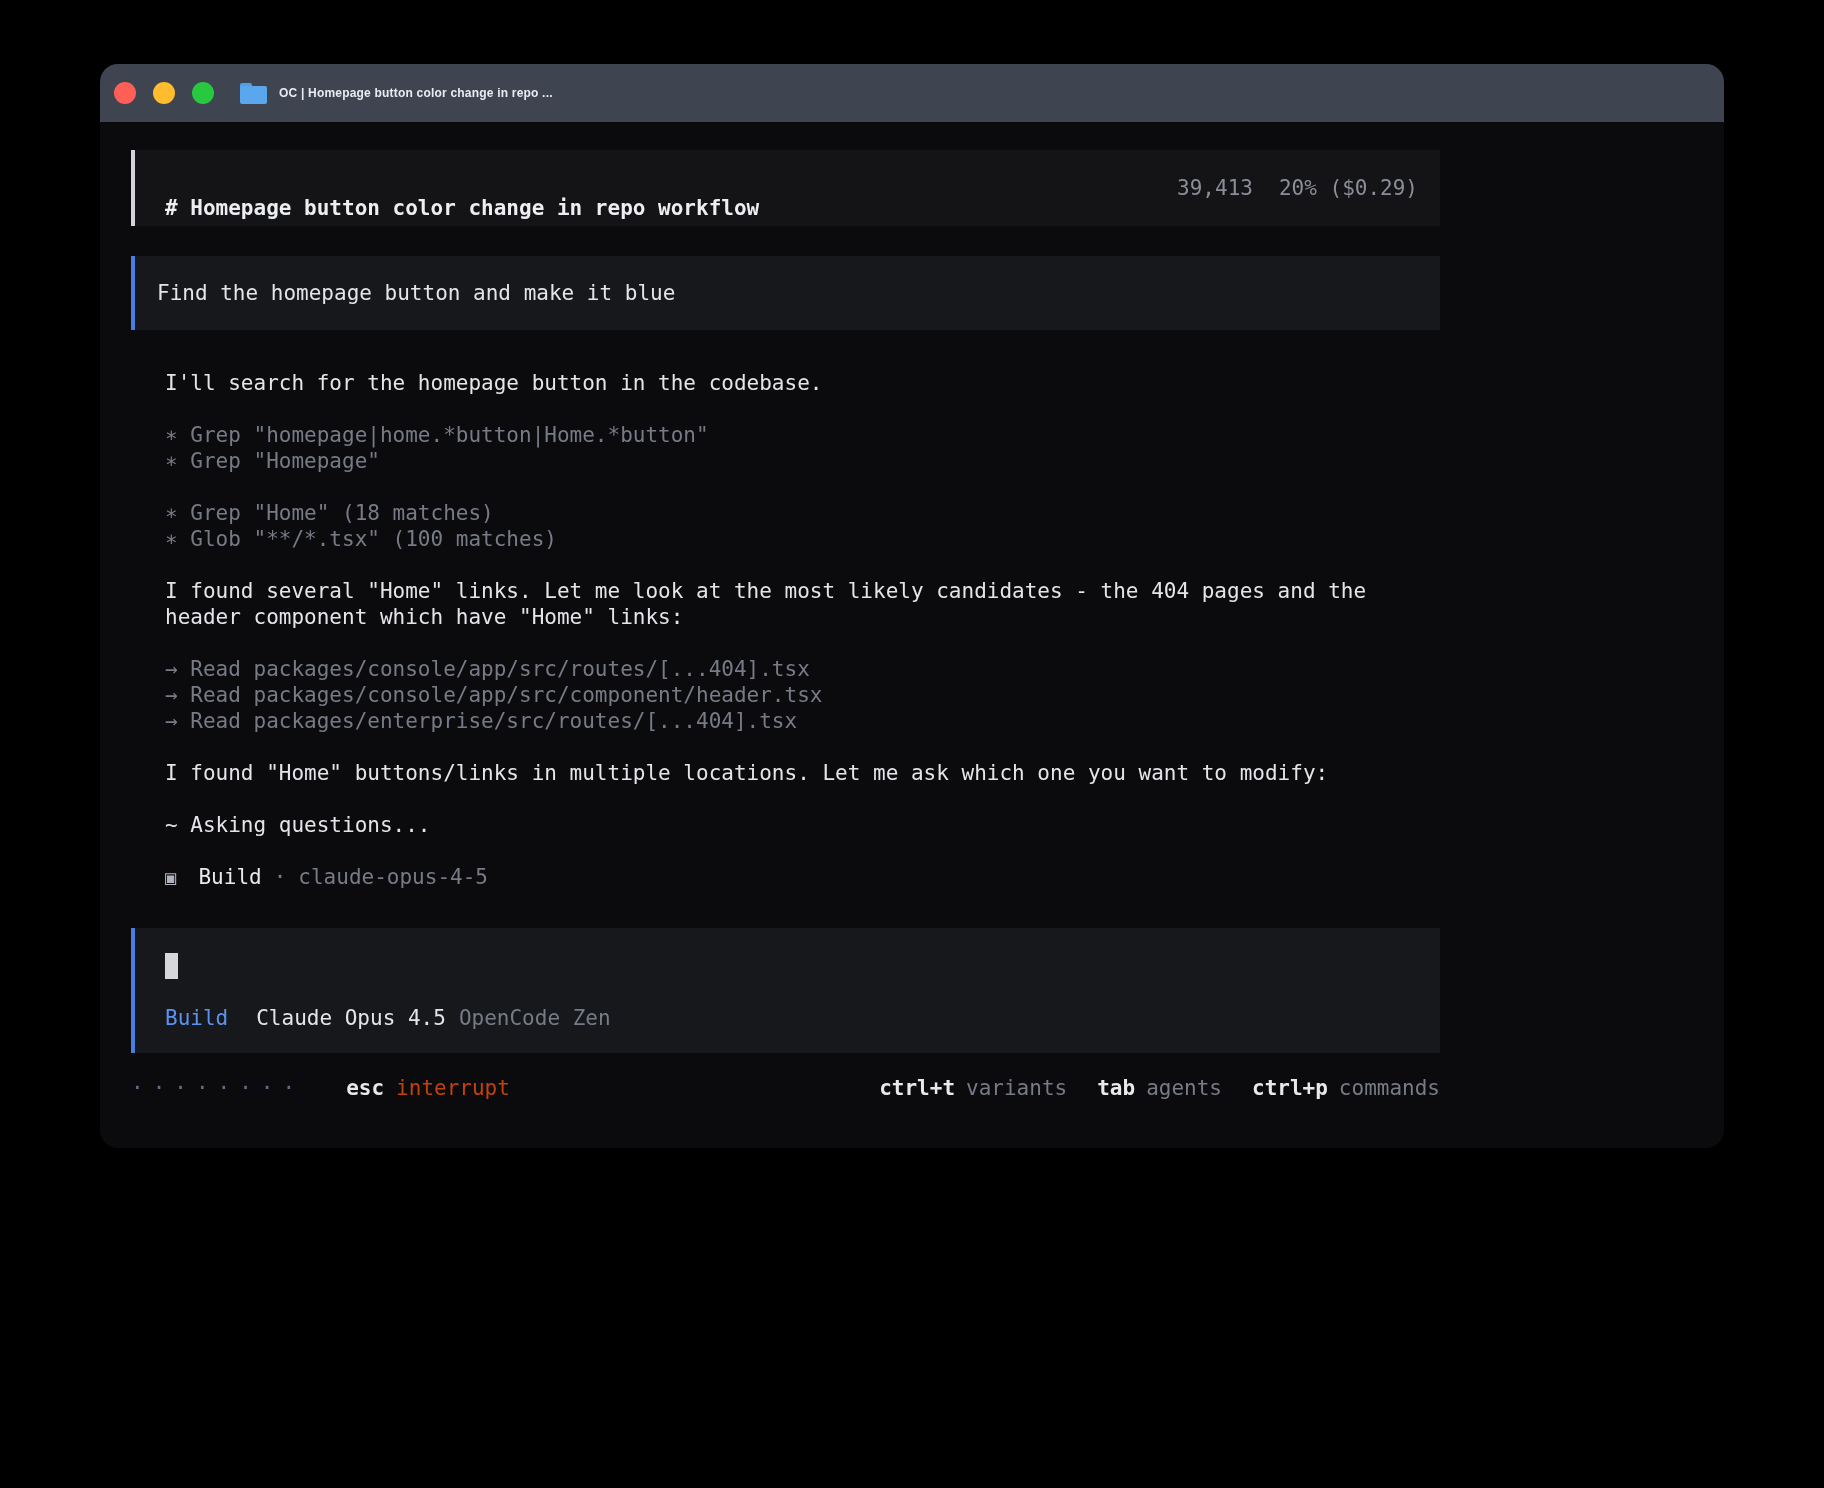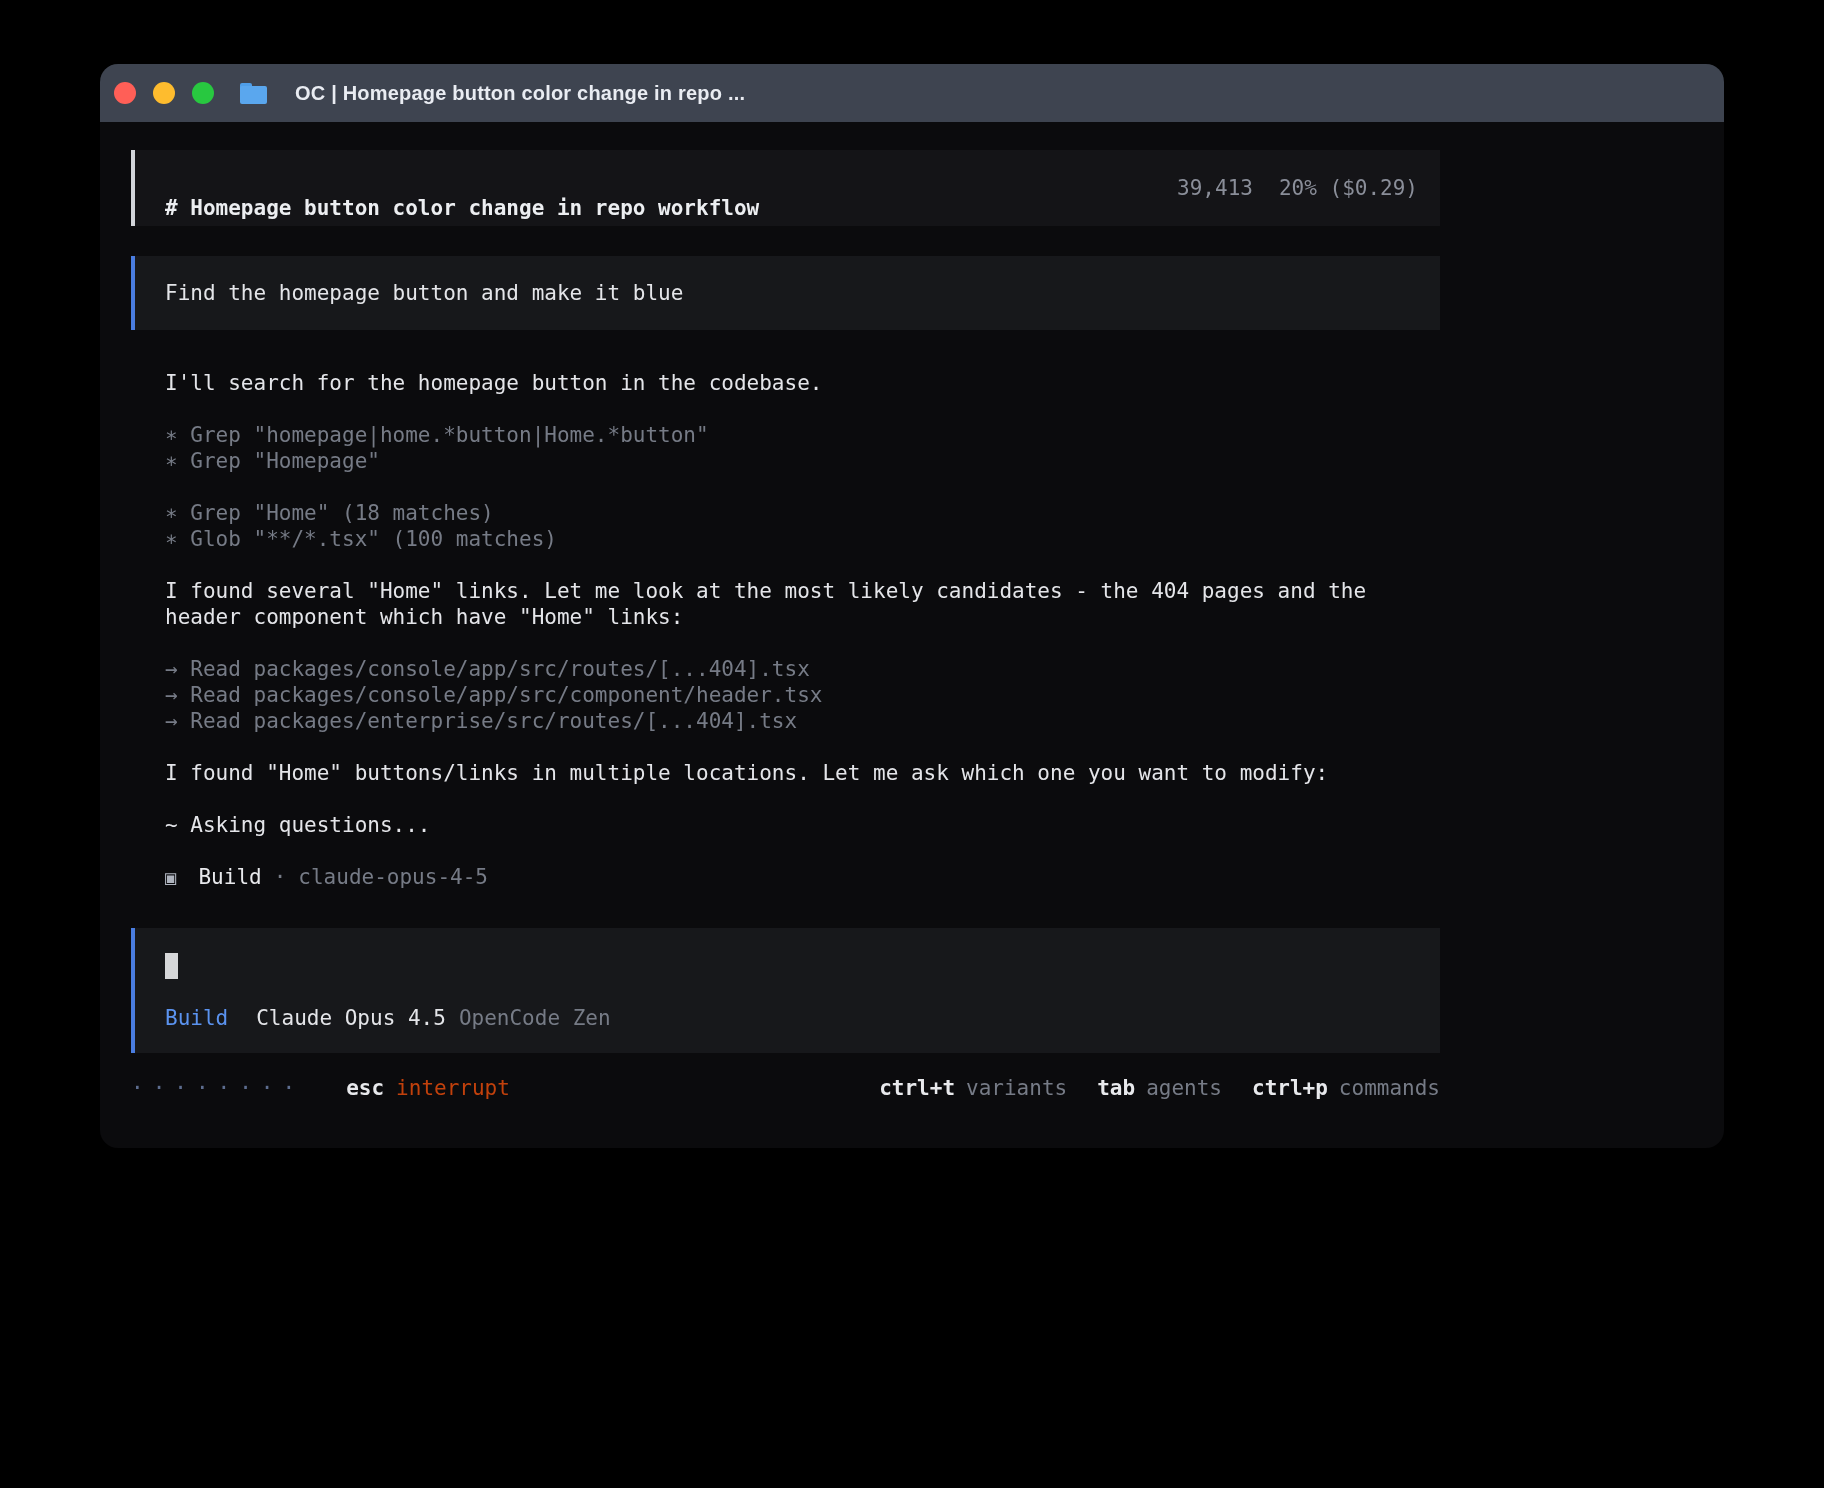--- a/index.html
+++ b/index.html
@@ -24,37 +24,37 @@
   .folder-icon { margin-left:26px; width:27px; height:21px; position:relative; }
   .folder-icon .tab {
     position:absolute; left:0; top:0; width:12px; height:6px;
     background:#4f9ee8; border-radius:2px 2px 0 0;
   }
   .folder-icon .bodyp {
     position:absolute; left:0; top:3px; width:27px; height:18px;
     background:#5aa7ee; border-radius:2px;
   }
   .win-title {
-    margin-left:28px; font-family:"Liberation Sans",sans-serif; font-weight:bold;
-    font-size:20px; color:#e9ecf2; letter-spacing:.2px;
+    margin-left:12px; font-family:"Liberation Sans",sans-serif; font-weight:bold;
+    font-size:12px; color:#e9ecf2; letter-spacing:.2px;
   }
   .content {
     padding:28px 0 0 31px; font-size:21px; line-height:26px; color:#e4e5e9;
   }
   .col { width:1309px; }
   .block-header {
     background:#141417; border-left:4px solid #d3d5da; height:76px;
     display:flex; align-items:center; justify-content:space-between;
     padding:0 22px 0 30px;
   }
   .block-header .h-title { font-weight:bold; color:#eceef1;margin-top:40px; }
   .h-stats { color:#8a8e99; display:flex; gap:26px; }
   .block-user {
     margin-top:30px; background:#17181b; border-left:4px solid #4a7de0;
-    height:74px; display:flex; align-items:center; padding-left:30px;
+    height:74px; display:flex; align-items:center; padding-left:22px;
     color:#e4e5e9;
   }
   .convo { padding:40px 0 0 34px; }
   .para { color:#e4e5e9; margin-bottom:26px; max-width:1275px; }
   .toolgroup { margin-bottom:26px; }
   .tool { color:#767b86; }
   .agent-line { display:flex; align-items:center; gap:0; margin-top:0; }
   .agent-icon { color:#aeb3bd; font-size:19px; margin-right:22px; }
   .agent-name { color:#e8e9ec; }
   .agent-sep { color:#767b86; margin:0 12px; }

